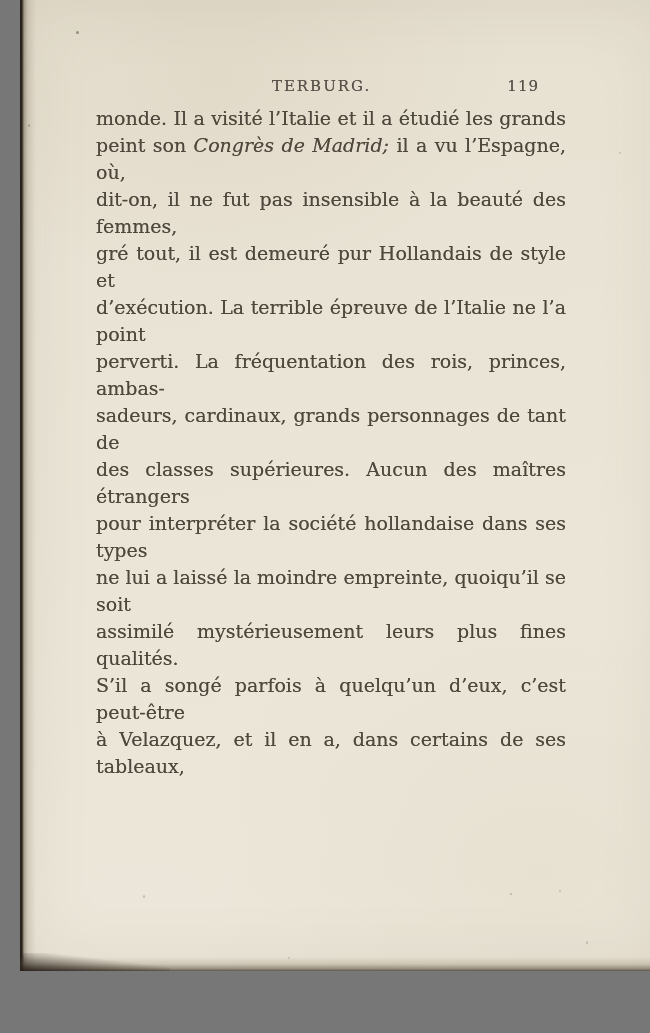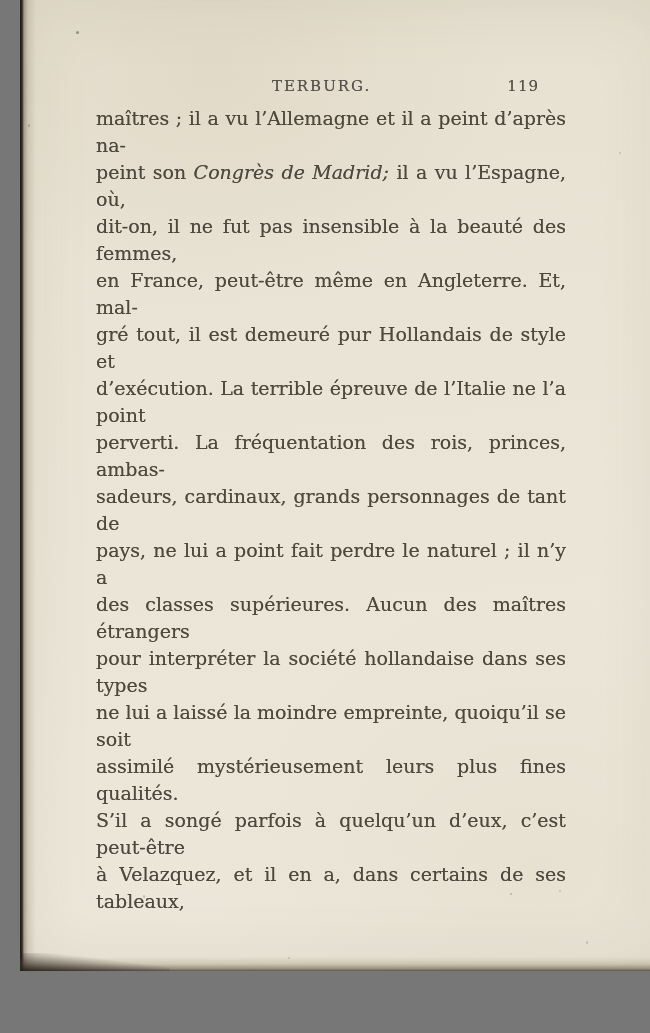--- a/index.html
+++ b/index.html
@@ -87,29 +87,27 @@
 <body>
 
 <div class="scan">
 
   <div class="content">
     <div class="running-header">
       <span class="running-title">TERBURG.</span>
       <span class="running-folio">119</span>
     </div>
     <div class="body-text" id="body-text">
-        <div class="line"><span>maîtres ; il a vu l’Allemagne et il a peint d’après na-</span></div>
+        <div class="line"><span>monde. Il a visité l’Italie et il a étudié les grands</span></div>
         <div class="line"><span>peint son </span><span class="it">Congrès de Madrid;</span><span> il a vu l’Espagne, où,</span></div>
         <div class="line"><span>dit-on, il ne fut pas insensible à la beauté des femmes,</span></div>
-        <div class="line"><span>en France, peut-être même en Angleterre. Et, mal-</span></div>
         <div class="line"><span>gré tout, il est demeuré pur Hollandais de style et</span></div>
         <div class="line"><span>d’exécution. La terrible épreuve de l’Italie ne l’a point</span></div>
         <div class="line"><span>perverti. La fréquentation des rois, princes, ambas-</span></div>
         <div class="line"><span>sadeurs, cardinaux, grands personnages de tant de</span></div>
-        <div class="line"><span>pays, ne lui a point fait perdre le naturel ; il n’y a</span></div>
         <div class="line"><span>des classes supérieures. Aucun des maîtres étrangers</span></div>
         <div class="line"><span>pour interpréter la société hollandaise dans ses types</span></div>
         <div class="line"><span>ne lui a laissé la moindre empreinte, quoiqu’il se soit</span></div>
         <div class="line"><span>assimilé mystérieusement leurs plus fines qualités.</span></div>
         <div class="line"><span>S’il a songé parfois à quelqu’un d’eux, c’est peut-être</span></div>
         <div class="line"><span>à Velazquez, et il en a, dans certains de ses tableaux,</span></div>
       </div>
   </div>
 
   <div class="edge-left"></div>

